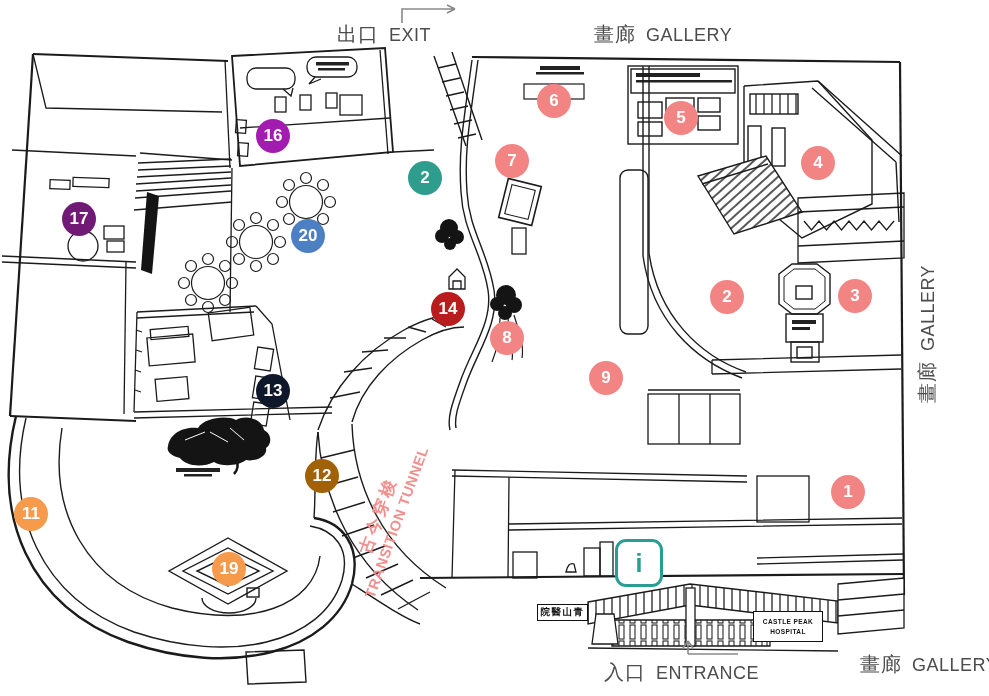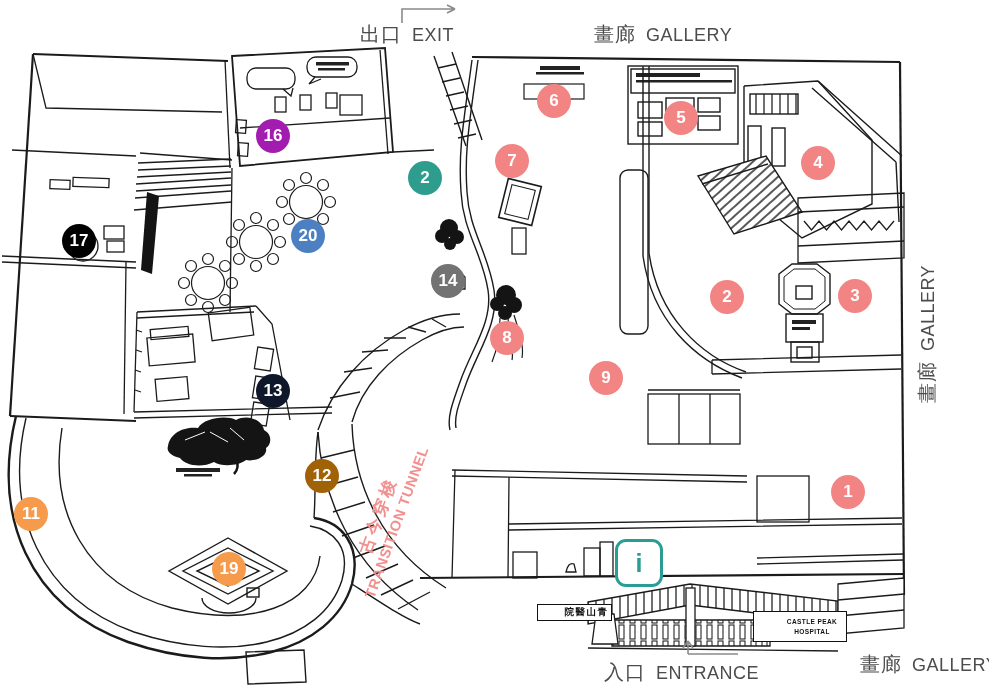--- a/index.html
+++ b/index.html
@@ -3,37 +3,37 @@
 <meta charset="utf-8">
 <style>
   html,body{margin:0;padding:0;background:#fff;}
   .stage{position:relative;width:989px;height:696px;background:#fff;overflow:hidden;
          font-family:"Liberation Sans",sans-serif;}
   svg.plan{position:absolute;left:0;top:0;}
   .lbl{position:absolute;display:flex;align-items:baseline;gap:10px;color:#4c4c4c;
        font-weight:500;white-space:nowrap;}
   .lbl .zh{font-size:20px;letter-spacing:1px;}
   .lbl .en{font-size:18px;letter-spacing:0.5px;}
-  .lbl-exit{left:360px;top:21px;}
+  .lbl-exit{left:337px;top:21px;}
   .lbl-gal-top{left:594px;top:21px;}
   .lbl-entrance{left:604px;top:659px;justify-content:space-between;}
   .lbl-gal-bottom{left:860px;top:651px;}
   .lbl-gal-right{left:856px;top:322px;width:140px;height:24px;justify-content:center;
                  transform:rotate(-90deg);}
   .tunnel-label{position:absolute;left:290px;top:497px;width:200px;height:46px;
        transform:rotate(-70deg);color:#f2908e;font-weight:700;text-align:center;line-height:1.25;}
   .tunnel-label .zh{font-size:17px;letter-spacing:3px;display:block;}
   .tunnel-label .en{font-size:14.5px;letter-spacing:0.5px;display:block;}
   .marker{position:absolute;width:34px;height:34px;border-radius:50%;color:#fff;
        font-size:17px;font-weight:700;display:flex;align-items:center;justify-content:center;}
   .info-box{position:absolute;left:615px;top:539px;width:42px;height:42px;border:3.5px solid #2a9d92;
        border-radius:11px;background:#fff;color:#2a9d92;font-size:25px;font-weight:700;
        display:flex;align-items:center;justify-content:center;}
   .sign{position:absolute;background:#fff;border:1.2px solid #111;color:#111;text-align:center;
-       display:flex;flex-direction:column;align-items:center;justify-content:center;padding-left:24px;}
+       display:flex;flex-direction:column;align-items:center;justify-content:center;}
   .sign-hospital{left:753px;top:611px;width:68px;height:29px;font-size:6.5px;font-weight:700;
        line-height:1.5;letter-spacing:0.4px;}
   .sign-hospital-zh{left:537px;top:604px;width:49px;height:15px;font-size:9.5px;
        letter-spacing:1.5px;font-weight:700;}
 </style>
 </head>
 <body>
 
 <div class="stage">
 
@@ -363,20 +363,20 @@
       <div class="marker" style="left: 801px; top: 146px; background: rgb(242, 133, 131);">4</div>
       <div class="marker" style="left: 664px; top: 101px; background: rgb(242, 133, 131);">5</div>
       <div class="marker" style="left: 537px; top: 84px; background: rgb(242, 133, 131);">6</div>
       <div class="marker" style="left: 495px; top: 144px; background: rgb(242, 133, 131);">7</div>
       <div class="marker" style="left: 490px; top: 321px; background: rgb(242, 133, 131);">8</div>
       <div class="marker" style="left: 589px; top: 361px; background: rgb(242, 133, 131);">9</div>
       <div class="marker" style="left: 212px; top: 552px; background: rgb(245, 155, 75);">19</div>
       <div class="marker" style="left: 14px; top: 497px; background: rgb(245, 155, 75);">11</div>
       <div class="marker" style="left: 305px; top: 459px; background: #a16207;">12</div>
       <div class="marker" style="left: 256px; top: 374px; background: #0f172a;">13</div>
-      <div class="marker" style="left: 431px; top: 264px; background: #737373; text-align: right;">14</div>
+      <div class="marker" style="left: 431px; top: 292px; background: #b91c1c; text-align: right;">14</div>
       <div class="marker" style="left: 408px; top: 161px; background: rgb(47, 157, 141);">2</div>
       <div class="marker" style="left: 256px; top: 119px; background: #a21caf;">16</div>
-      <div class="marker" style="left: 62px; top: 202px; background: #000000; margin-top: 22px;">17</div>
+      <div class="marker" style="left: 62px; top: 202px; background: #701a75;">17</div>
       <div class="marker" style="left: 291px; top: 219px; background: rgb(76, 128, 194);">20</div>
     </div>
 
 </div>
 
 </body></html>

